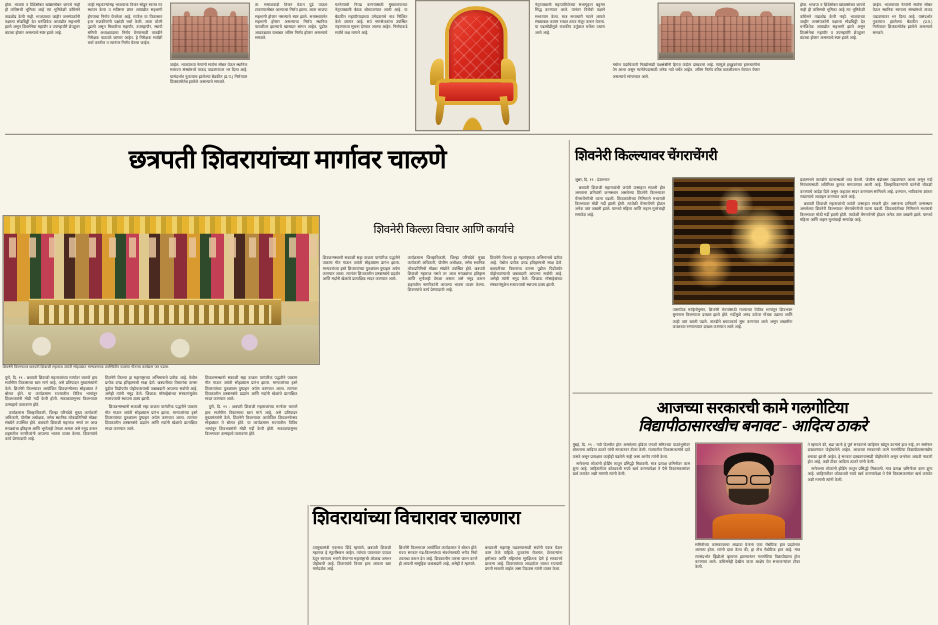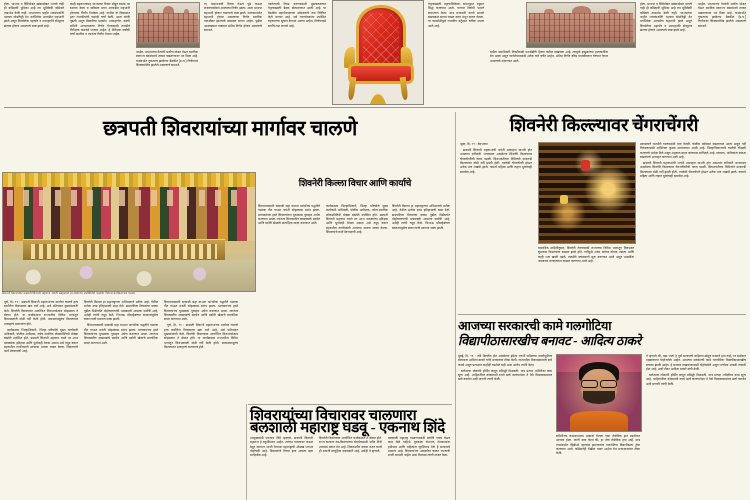--- a/index.html
+++ b/index.html
@@ -30,24 +30,24 @@
     border-top:1px solid #9a958a;}
   .hr-thin{position:absolute;height:0;border-top:1px solid #a8a296;}
   .vr{position:absolute;width:0;border-left:1px solid #b3ad9f;}
 
   
   .hl{
     font-family:"Liberation Serif","DejaVu Serif",serif;
     font-weight:bold;color:#000;letter-spacing:-.2px;
   }
   .hl-main{font-size:20.5px;line-height:25px;text-align:center;}
-  .hl-right{font-size:18px;line-height:19px;text-align:center;}
-  .hl-sub{font-size:9.1px;line-height:11.6px;text-align:center;font-weight:bold;}
+  .hl-right{font-size:11px;line-height:19px;}
+  .hl-sub{font-size:9.1px;line-height:11.6px;text-align:center;font-weight:normal;}
   .hl-mid{font-size:15px;line-height:12px;text-align:left;font-weight:bold;}
-  .hl-br{font-size:12.6px;line-height:15.4px;text-align:left;}
+  .hl-br{font-size:12.6px;line-height:15.4px;text-align:center;}
 
   
   .photo{position:absolute;overflow:hidden;background:#cdbfae;
     border:0.6px solid #8d8679;}
 
   
   .throne{background:
      radial-gradient(ellipse at 50% 118%, #d9a62a 0 16%, rgba(0,0,0,0) 17%),
      linear-gradient(to bottom,#ece8dd 0 100%);
   }
@@ -275,21 +275,20 @@
   </div>
   <div class="col txt" style="left:164px;top:300px;width:74px;height:198px;">
     <p>शिवजन्मस्थानी सकाळी सहा वाजता पारंपरिक पद्धतीने पाळणा गीत गाऊन जयंती सोहळ्यास प्रारंभ झाला. मान्यवरांच्या हस्ते शिवरायांच्या पुतळ्यास पुष्पहार अर्पण करण्यात आला. त्यानंतर शिवकालीन शस्त्रास्त्रांचे प्रदर्शन आणि मर्दानी खेळांचे प्रात्यक्षिक सादर करण्यात आले.</p>
     <p>पुणे, दि. १९ : छत्रपती शिवाजी महाराजांच्या मार्गावर चालणे हाच सर्वांगीण विकासाचा खरा मार्ग आहे, असे प्रतिपादन मुख्यमंत्र्यांनी केले. शिवनेरी किल्ल्यावर आयोजित शिवजन्मोत्सव सोहळ्यात ते बोलत होते. या कार्यक्रमास राज्यातील विविध भागांतून शिवभक्तांनी मोठी गर्दी केली होती. सकाळपासूनच किल्ल्यावर उत्साहाचे वातावरण होते.</p>
   </div>
 
   <div class="hr-thin" style="left:248px;top:404px;width:204px;"></div>
   <div class="vr" style="left:246px;top:404px;height:96px;"></div>
 
   <div class="hl hl-mid" style="position:absolute;left:250px;top:409px;width:200px;">शिवरायांच्या विचारावर चालणारा</div>
-  <div class="hl hl-mid" style="position:absolute;left:250px;top:421px;width:200px;">बलशाली महाराष्ट्र घडवू - एकनाथ शिंदे</div>
 
   <div class="col txt" style="left:250px;top:436px;width:63px;height:62px;">
     <p>उपमुख्यमंत्री एकनाथ शिंदे म्हणाले, छत्रपती शिवाजी महाराज हे स्फूर्तीस्थान आहेत. त्यांच्या पावलावर पाऊल ठेवून स्वराज्य भरारी घेणाऱ्या महाराष्ट्राची ओळख जगभर पोहोचली आहे. शिवरायांचे विचार हाच आपला खरा मार्गदर्शक आहे.</p>
   </div>
   <div class="col txt" style="left:319px;top:436px;width:63px;height:62px;">
     <p>शिवनेरी किल्ल्यावर आयोजित कार्यक्रमात ते बोलत होते. राज्य सरकार गड-किल्ल्यांच्या संवर्धनासाठी भरीव निधी उपलब्ध करून देत आहे. शिवकालीन वारसा जतन करणे ही आपली सामूहिक जबाबदारी आहे, असेही ते म्हणाले.</p>
   </div>
   <div class="col txt" style="left:388px;top:436px;width:62px;height:62px;">
     <p>बलशाली महाराष्ट्र घडवण्यासाठी सर्वांनी एकत्र येऊन काम केले पाहिजे. युवकांना रोजगार, शेतकऱ्यांना हमीभाव आणि महिलांना सुरक्षितता देणे हे सरकारचे प्राधान्य आहे. शिवरायांच्या आदर्शावर चालत राज्याची प्रगती साधली जाईल असा विश्वास त्यांनी व्यक्त केला.</p>
   </div>

